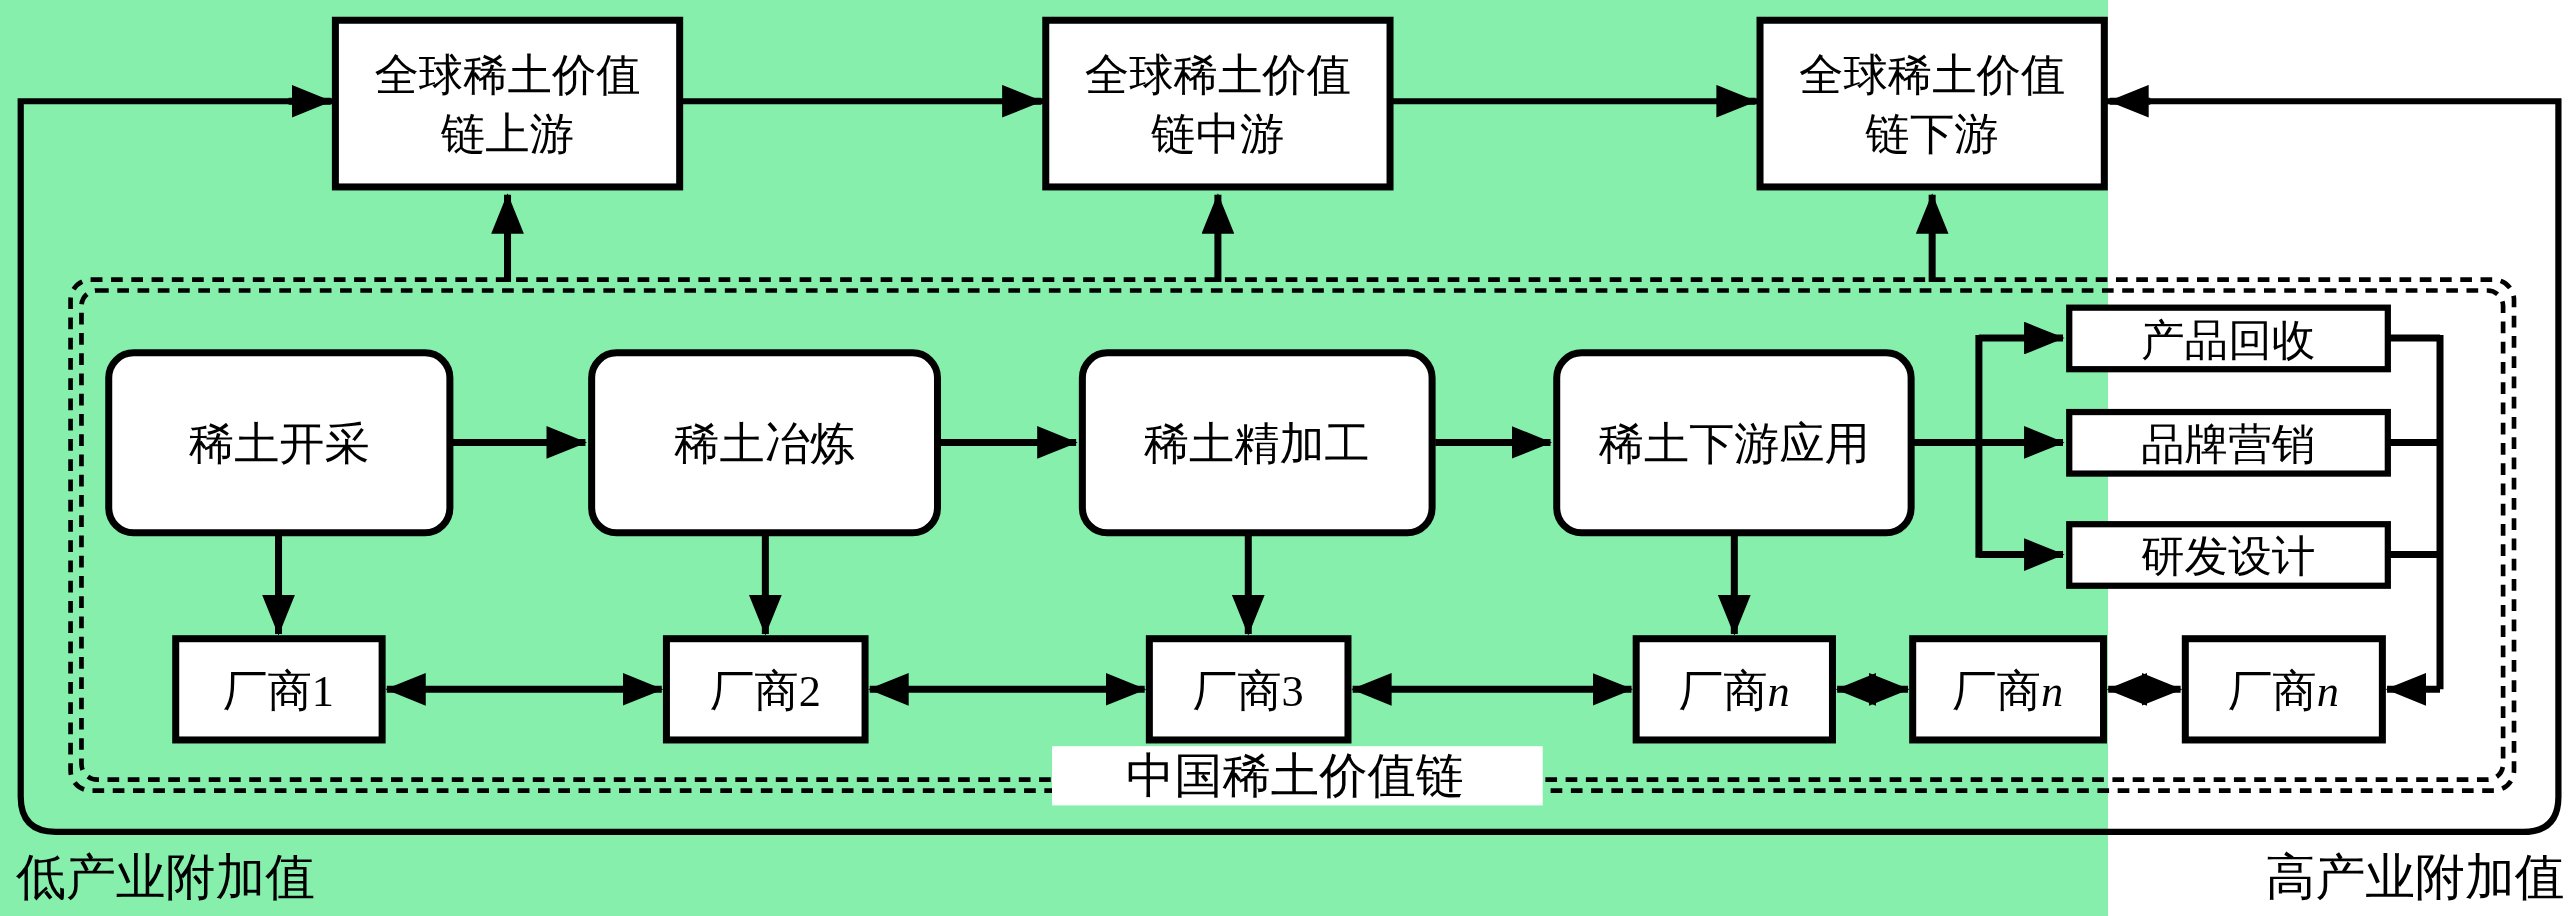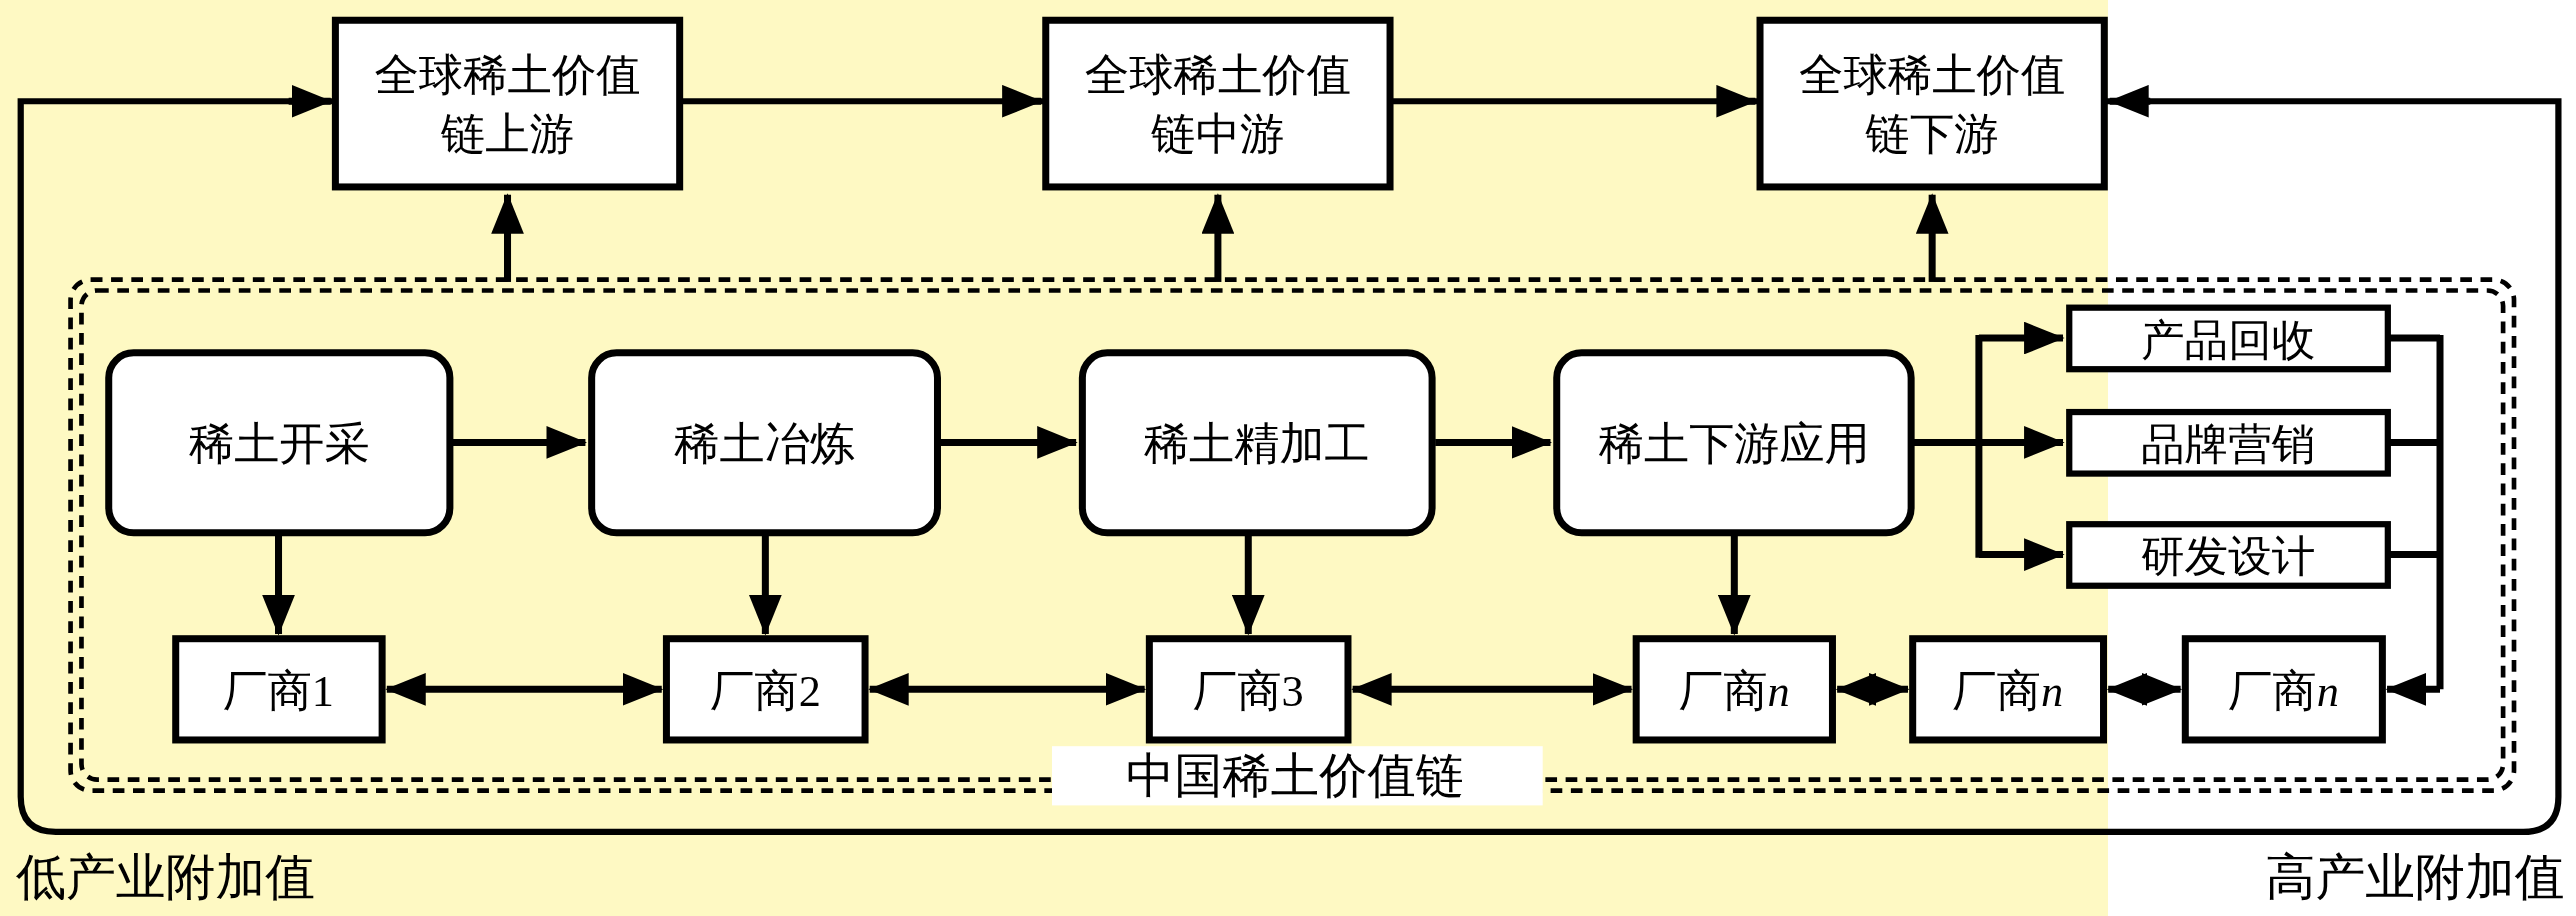--- a/index.html
+++ b/index.html
@@ -1,16 +1,16 @@
 <!DOCTYPE html>
 <html style="font-size:12.5px"><head>
 <meta charset="utf-8">
 <style>
   html,body{margin:0;padding:0;background:#ffffff;}
-  .canvas{width:2108px;height:916px;position:relative;background:#fef9c3;}
+  .canvas{width:2108px;height:916px;position:relative;background:#86efac;}
   svg{display:block;font-family:"Liberation Serif","DejaVu Serif",serif;}
   .ln{stroke:#000;stroke-width:9;fill:none;}
   .frame{stroke:#000;stroke-width:8;fill:none;}
   .dash{stroke:#000;stroke-width:6;fill:none;stroke-dasharray:15 11;}
   .box{fill:#ffffff;stroke:#000;stroke-width:9;}
   .box8{fill:#ffffff;stroke:#000;stroke-width:8;}
   .txt{fill:#000;text-anchor:middle;dominant-baseline:central;}
   .t56{font-size:56px;}
   .t57{font-size:57px;}
   .t58{font-size:58px;}

